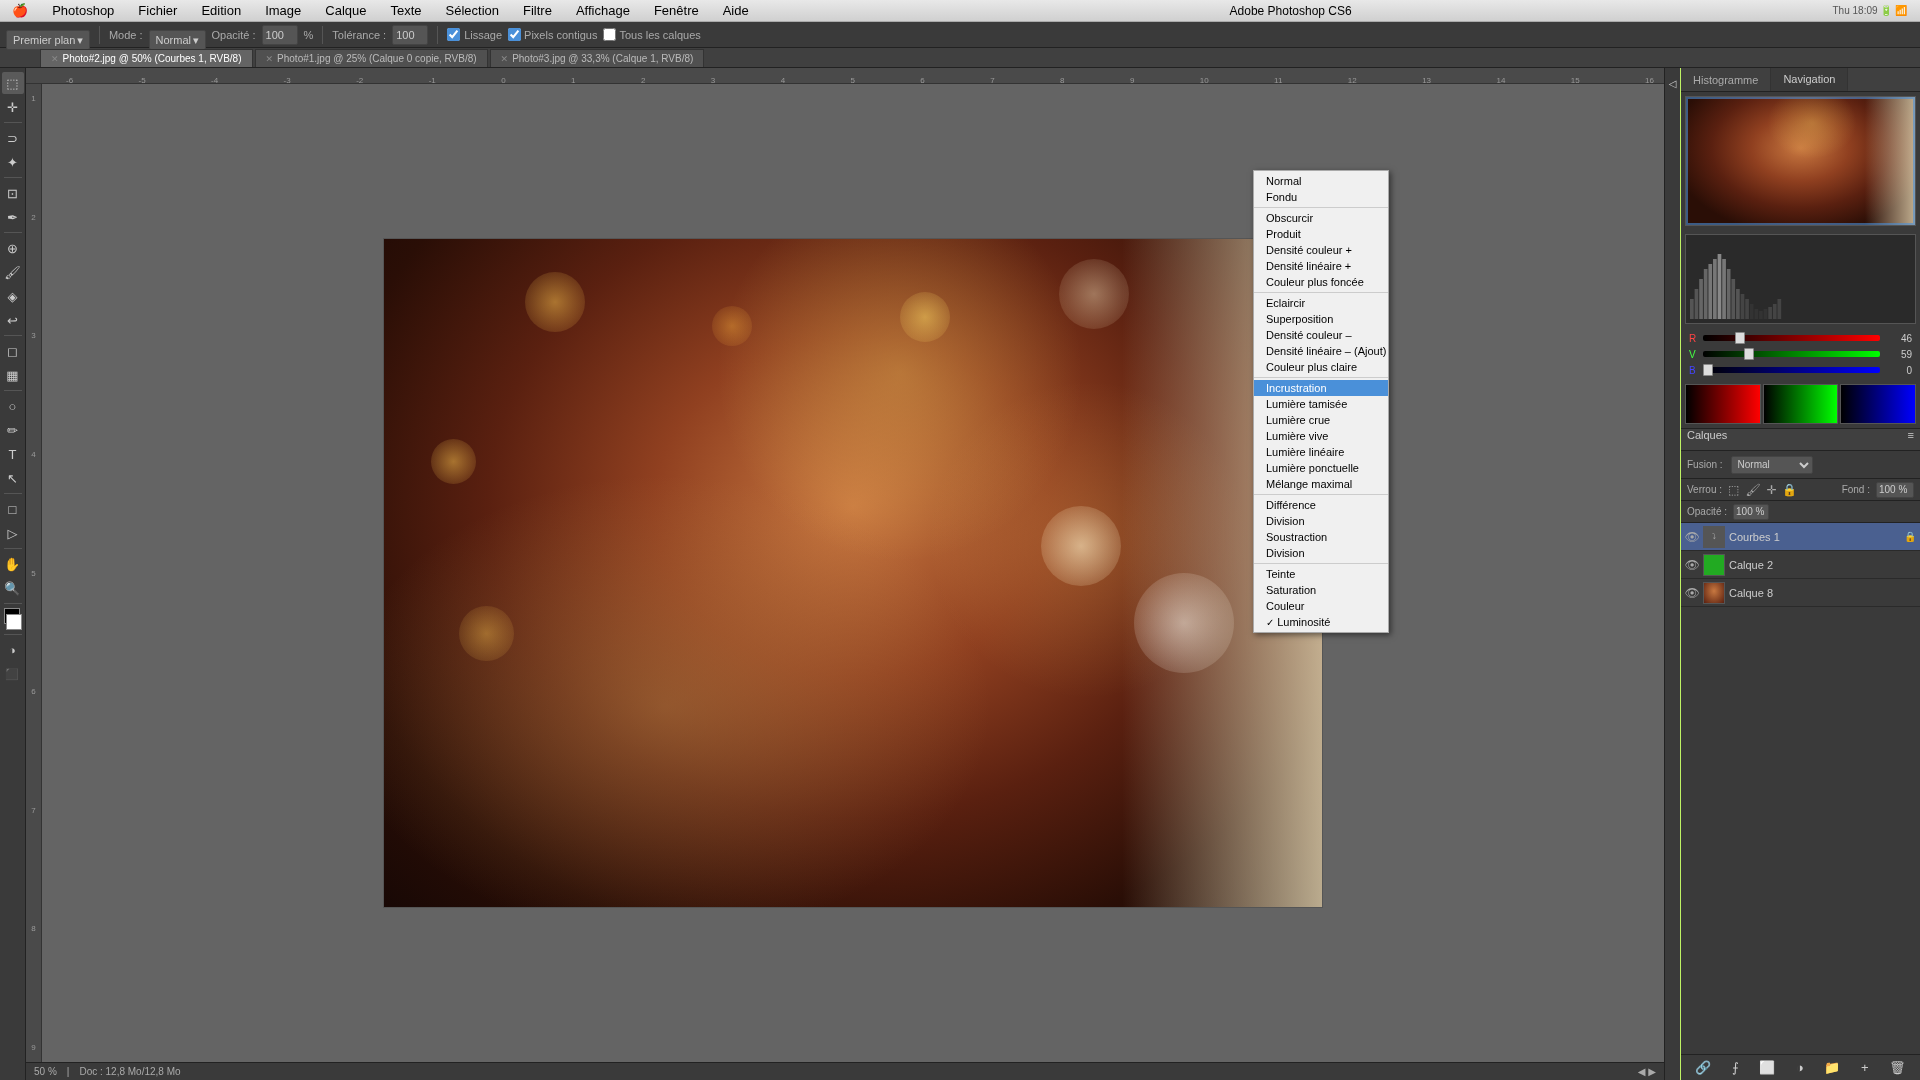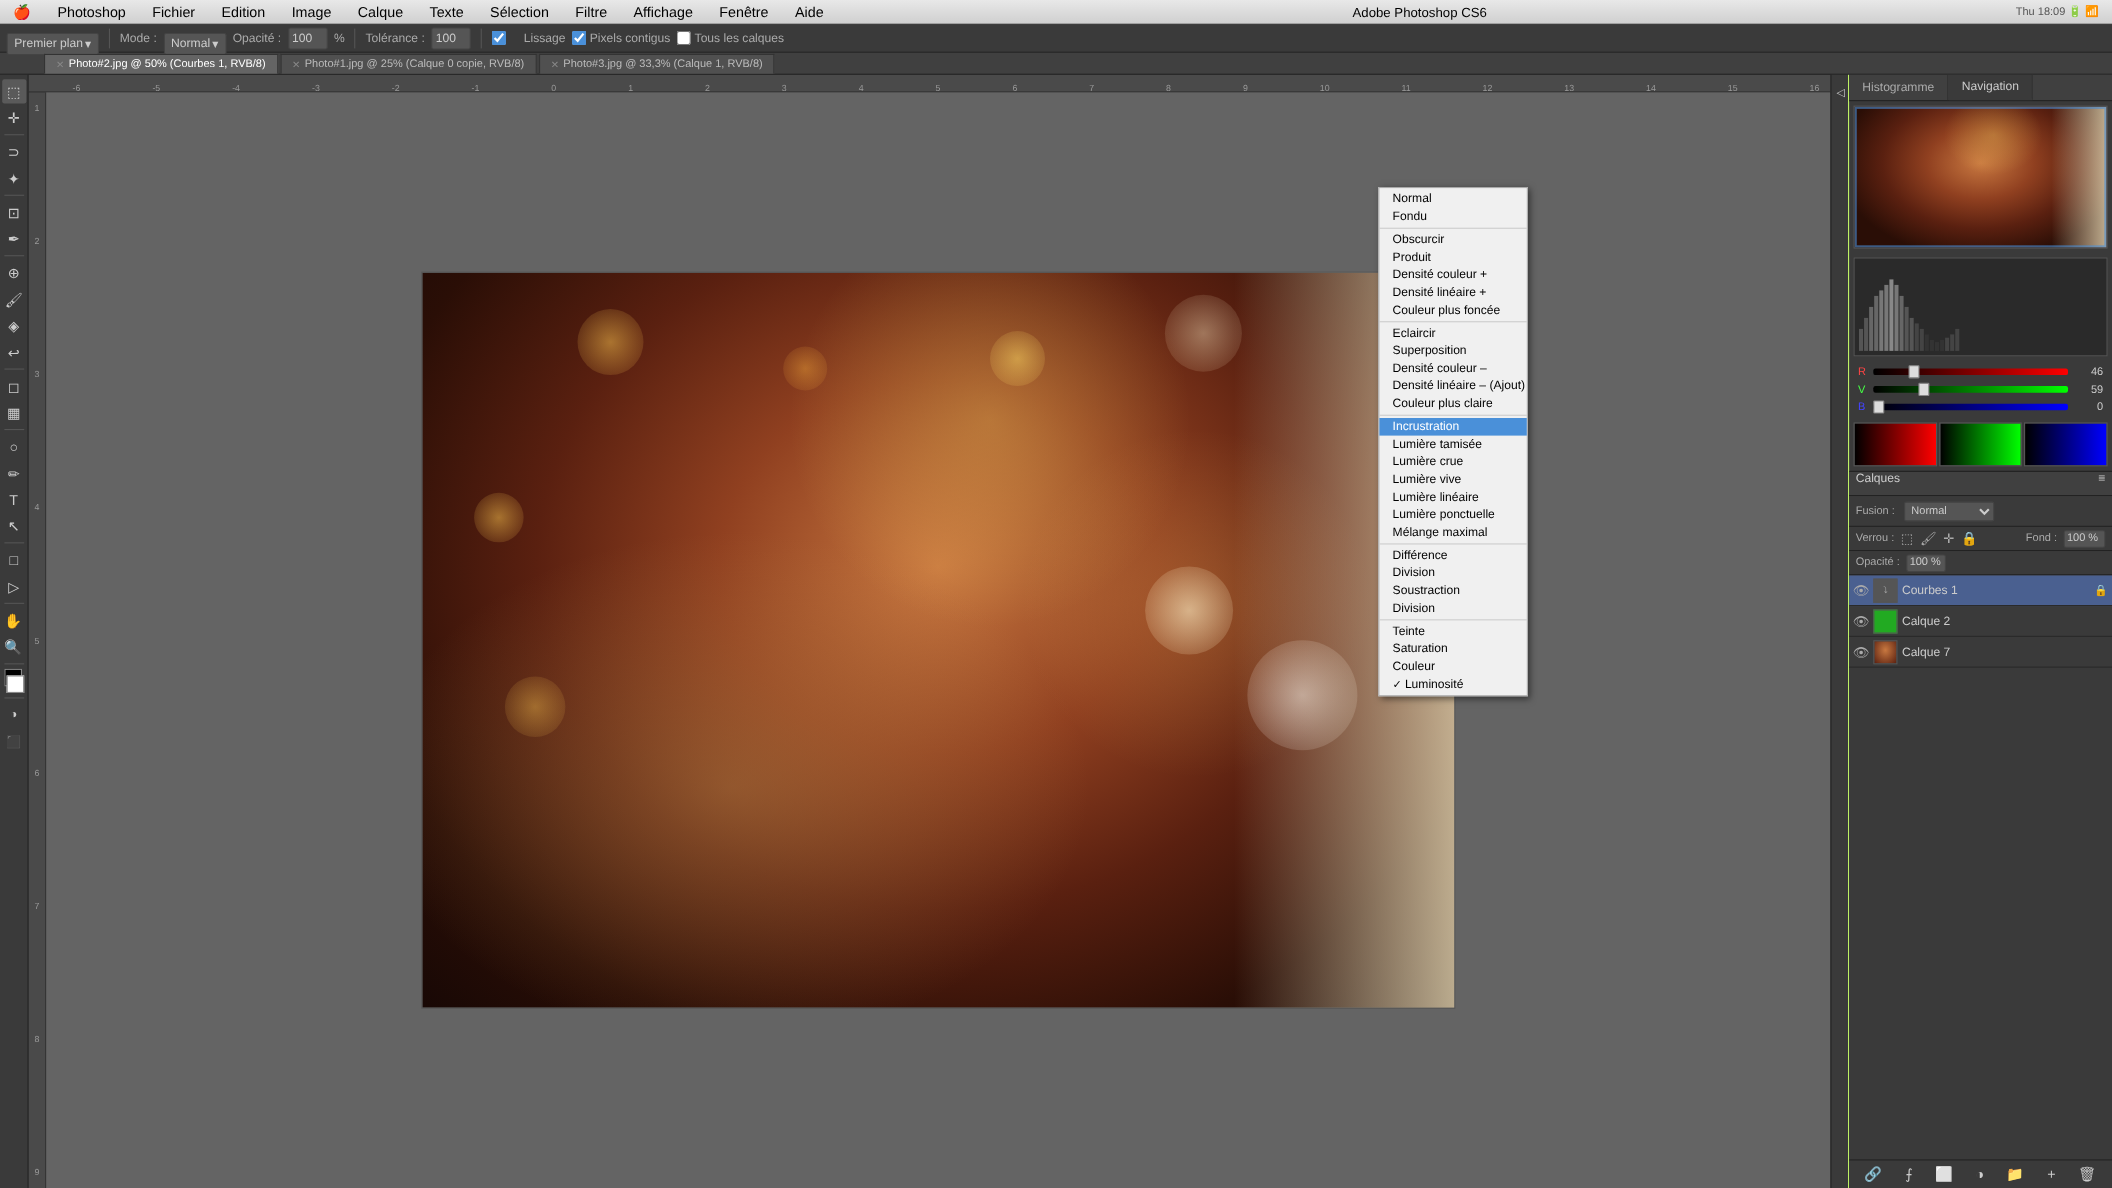--- a/index.html
+++ b/index.html
@@ -230,21 +230,21 @@
   <div class="toolbar-btn">
     <span>Normal</span> ▾
   </div>
   <span class="toolbar-label">Opacité :</span>
   <input class="toolbar-input" type="text" style="width: 36px;" value="100">
   <span style="color:#aaa;font-size:11px;">%</span>
   <div class="toolbar-sep"></div>
   <span class="toolbar-label">Tolérance :</span>
   <input class="toolbar-input" type="text" style="width: 36px;" value="100">
   <div class="toolbar-sep"></div>
-  <label style="display:flex;align-items:center;gap:16px;font-size:11px;color:#aaa;cursor:pointer;">
+  <label style="display:flex;align-items:center;gap:4px;font-size:11px;color:#aaa;cursor:pointer;">
     <input type="checkbox" class="toolbar-check" checked="" style=""> 
       <span>Lissage</span>
   </label>
   <label style="display:flex;align-items:center;gap:3px;font-size:11px;color:#aaa;cursor:pointer;">
     <input type="checkbox" class="toolbar-check" checked="" style=""> 
       <span>Pixels contigus</span>
   </label>
   <label style="display:flex;align-items:center;gap:3px;font-size:11px;color:#aaa;cursor:pointer;">
     <input type="checkbox" class="toolbar-check" style=""> 
       <span>Tous les calques</span>
@@ -368,20 +368,27 @@
           <div style="position:absolute;width:45px;height:45px;border-radius:50%;background:radial-gradient(circle,rgba(255,200,80,0.5),transparent);top:30%;left:5%;"></div>
           <div style="position:absolute;width:55px;height:55px;border-radius:50%;background:radial-gradient(circle,rgba(255,200,80,0.4),transparent);top:55%;left:8%;"></div>
           <div style="position:absolute;width:80px;height:80px;border-radius:50%;background:radial-gradient(circle,rgba(255,240,200,0.6),transparent);top:40%;left:70%;"></div>
           <div style="position:absolute;width:100px;height:100px;border-radius:50%;background:radial-gradient(circle,rgba(255,255,255,0.5),transparent);top:50%;left:80%;"></div>
 
           <div style="position:absolute;right:0;top:0;width:200px;height:100%;background:linear-gradient(to left,rgba(255,240,200,0.7),transparent);"></div>
         </div>
       </div>
     </div>
 
+    <div id="status-bar">
+      <span>50 %</span>
+      <span>|</span>
+      <span>Doc : 12,8 Mo/12,8 Mo</span>
+      <span style="flex:1;"></span>
+      <span>◀ ▶</span>
+    </div>
   </div>
 
   <div id="right-side-icons">
     <div class="tool-icon" style="color:#ccc;font-size:10px;writing-mode:vertical-lr;">◁</div>
   </div>
 
   <div id="right-panel">
 
     <div id="panel-tabs">
       <div class="panel-tab">Histogramme</div>
@@ -540,21 +547,21 @@
 
         <div class="layer-row">
           <div class="layer-eye">👁</div>
           <div class="layer-thumb" style="background:#22aa22;border:1px solid #555;"></div>
           <span class="layer-name">Calque 2</span>
         </div>
 
         <div class="layer-row">
           <div class="layer-eye">👁</div>
           <div class="layer-thumb" style="background:radial-gradient(ellipse at 50% 40%, #c87840 0%, #5a2010 100%);border:1px solid #555;"></div>
-          <span class="layer-name">Calque 7</span>
+          <span class="layer-name">Calque 8</span>
         </div>
       </div>
 
       <div id="layers-footer">
         <span class="lf-btn">🔗</span>
         <span class="lf-btn">⨍</span>
         <span class="lf-btn">⬜</span>
         <span class="lf-btn">◑</span>
         <span class="lf-btn">📁</span>
         <span class="lf-btn">+</span>

